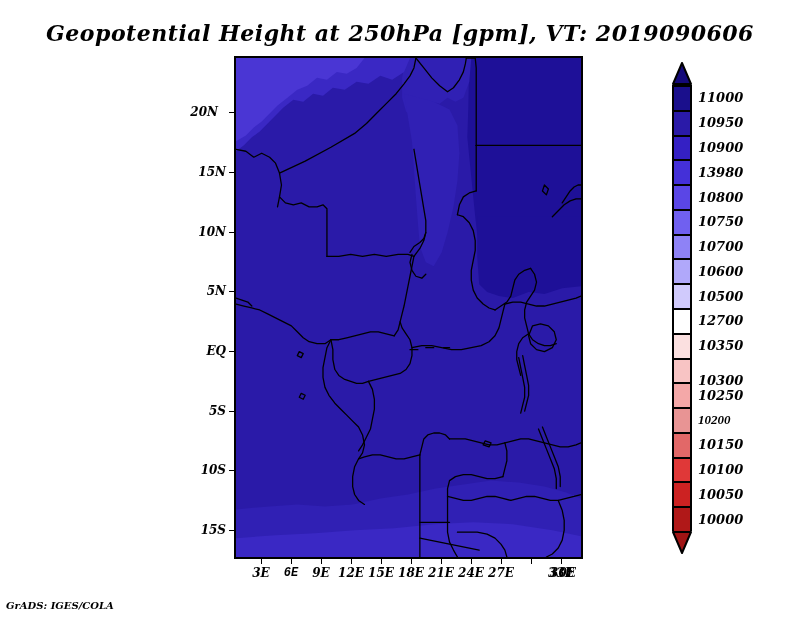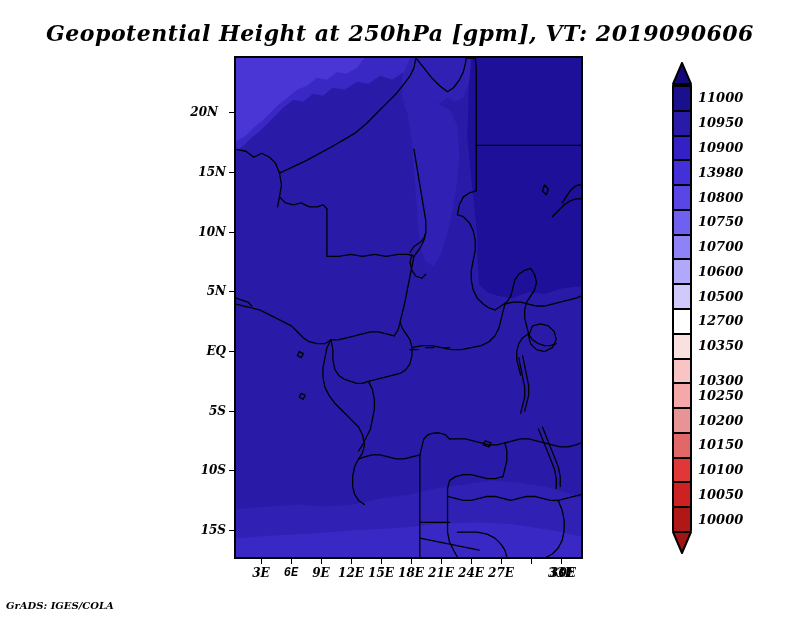--- a/index.html
+++ b/index.html
@@ -332,21 +332,21 @@
       <div class="cbar-tick-label" style="top: 109.722px;">13980</div>
       <div class="cbar-tick-label" style="top: 134.5px;">10800</div>
       <div class="cbar-tick-label" style="top: 159.278px;">10750</div>
       <div class="cbar-tick-label" style="top: 184.056px;">10700</div>
       <div class="cbar-tick-label" style="top: 208.833px;">10600</div>
       <div class="cbar-tick-label" style="top: 233.611px;">10500</div>
       <div class="cbar-tick-label" style="top: 258.389px;">12700</div>
       <div class="cbar-tick-label" style="top: 283.167px;">10350</div>
       <div class="cbar-tick-label" style="top: 307.944px; margin-top: 10px;">10300</div>
       <div class="cbar-tick-label" style="top: 332.722px;">10250</div>
-      <div class="cbar-tick-label" style="top: 357.5px;">10200</div>
+      <div class="cbar-tick-label" style="top: 357.5px; font-family: Liberation Serif, serif;">10200</div>
       <div class="cbar-tick-label" style="top: 382.278px;">10150</div>
       <div class="cbar-tick-label" style="top: 407.056px;">10100</div>
       <div class="cbar-tick-label" style="top: 431.833px;">10050</div>
       <div class="cbar-tick-label" style="top: 456.611px;">10000</div>
     </div>
 </div>
 
 <div id="footer">GrADS: IGES/COLA</div>
 
 </body></html>

